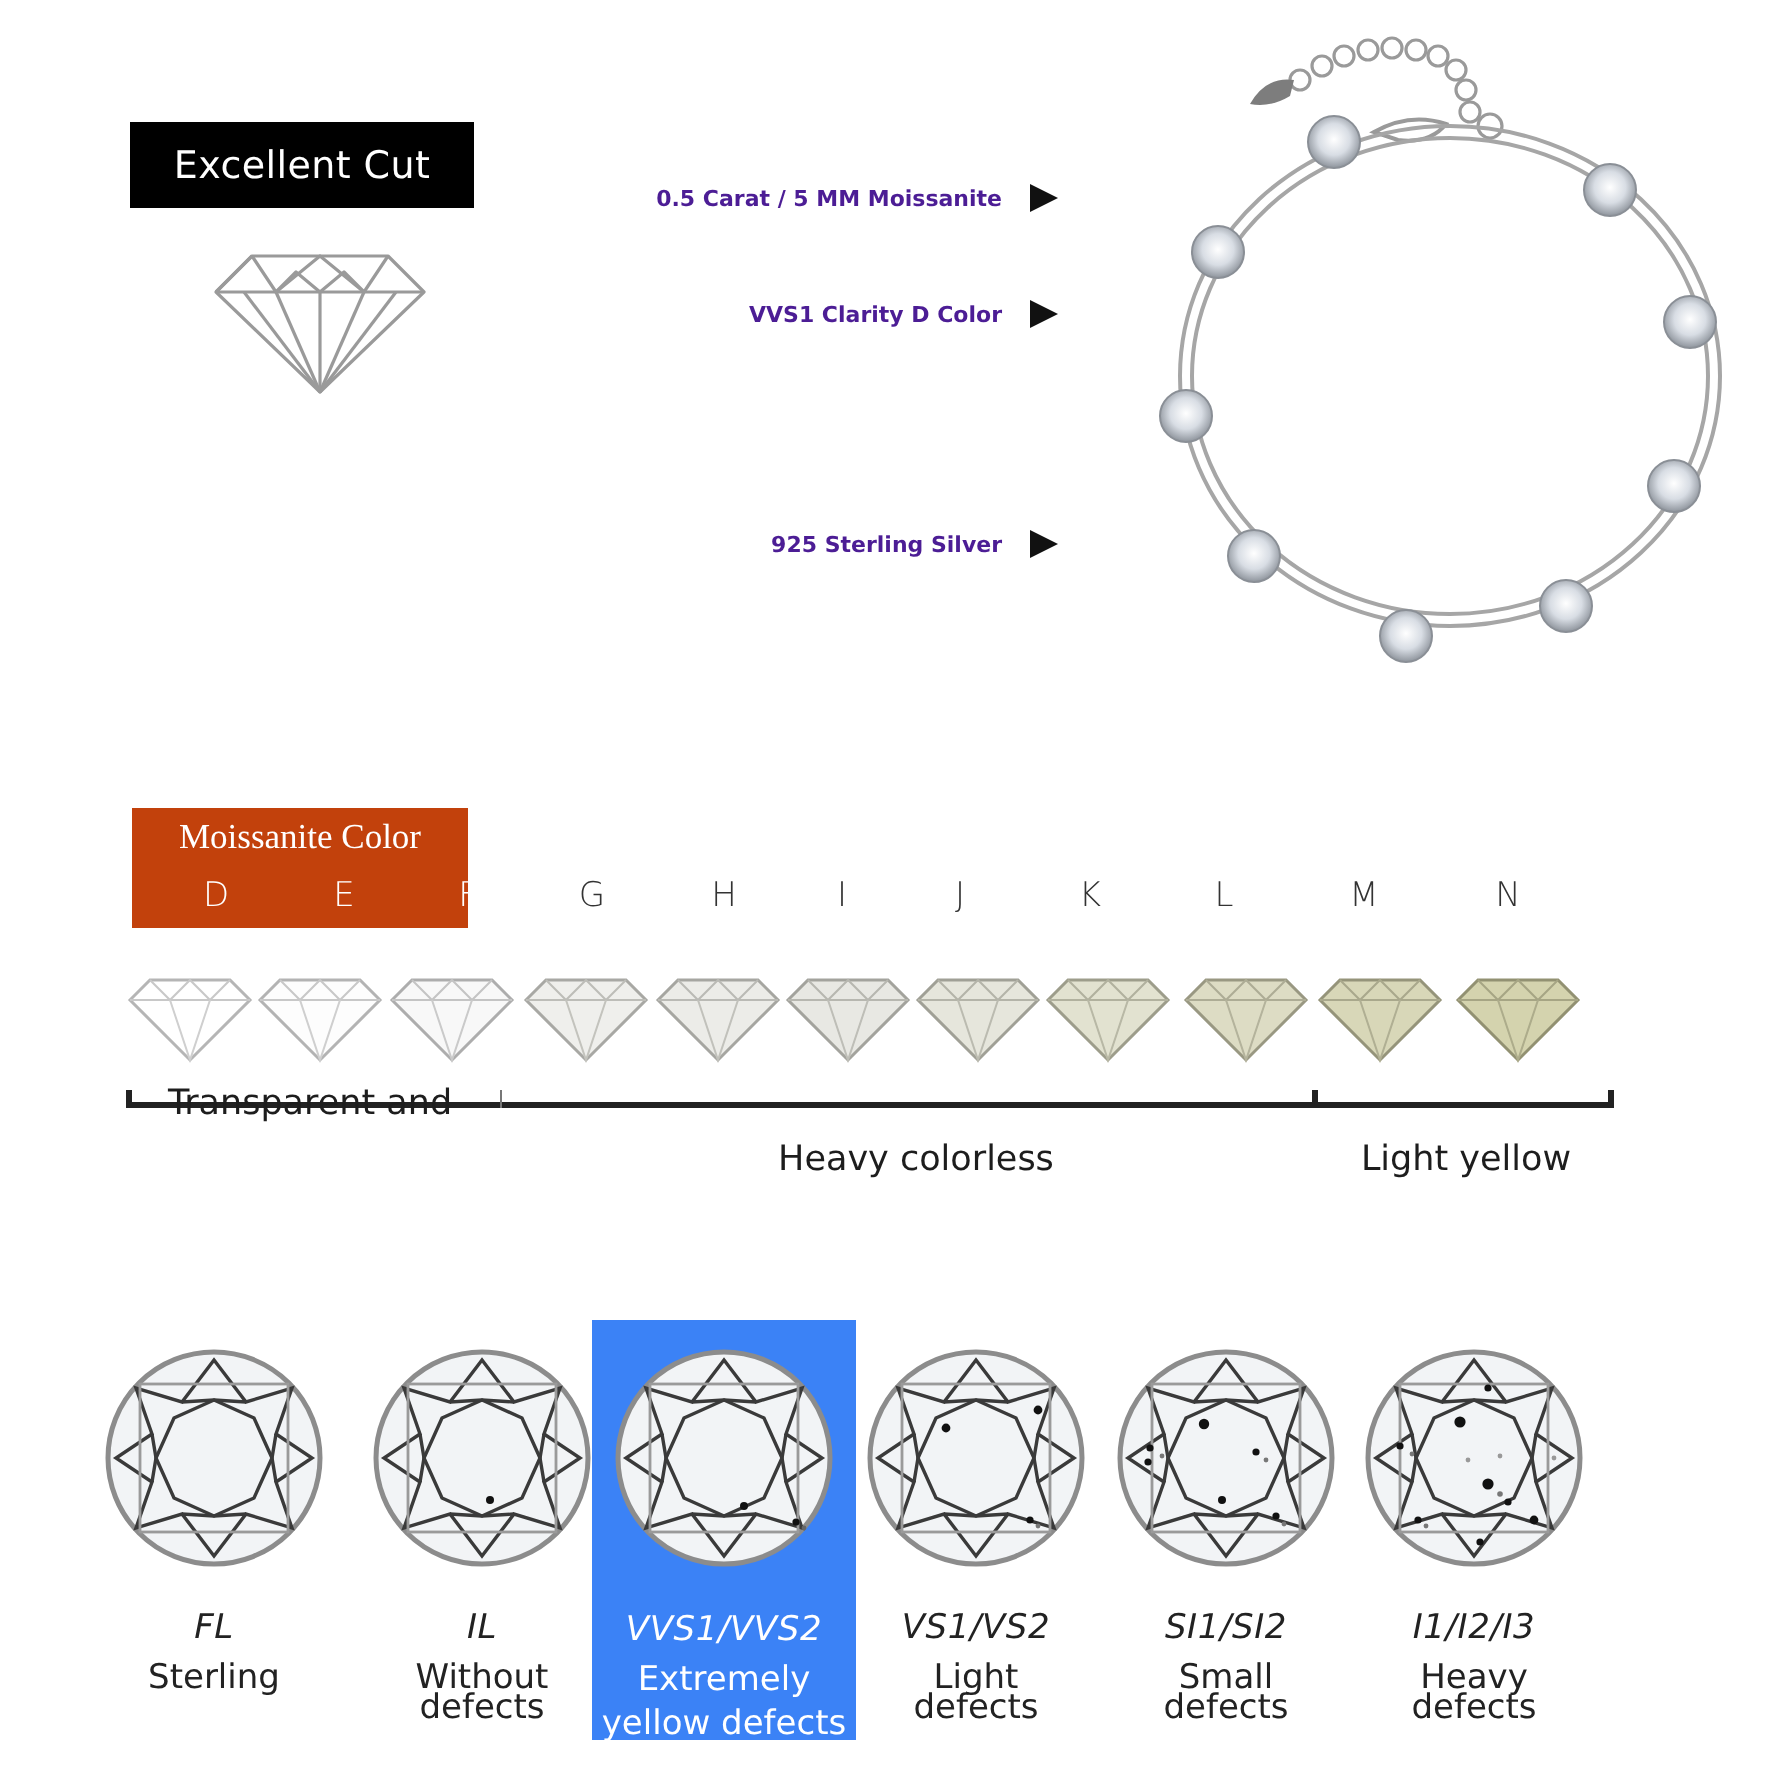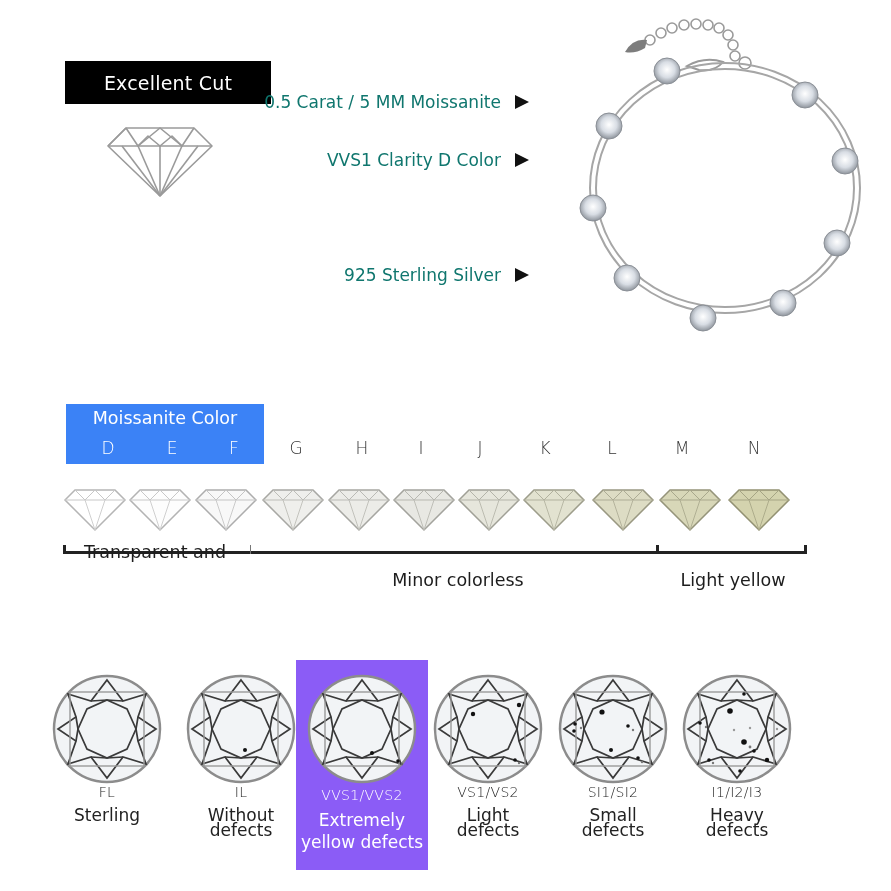--- a/index.html
+++ b/index.html
@@ -1,48 +1,48 @@
 <!DOCTYPE html>
 <html><head>
   <meta charset="utf-8">
   <style>
     html, body { margin: 0; padding: 0; background: #ffffff; }
     body { width: 891px; height: 891px; position: relative; overflow: hidden;
            font-family: "DejaVu Sans", sans-serif; color: #1a1a1a; }
     .abs { position: absolute; }
 
     
-    .cut-badge { left: 65px; top: 61px; width: 206px; height: 43px; background: #000;
+    .cut-badge { left: 65px; top: 61px; width: 172px; height: 43px; background: #000;
                  color: #fff; font-size: 19px; display: flex; align-items: center; justify-content: center; letter-spacing: 0.2px; }
     .cut-gem { left: 104px; top: 118px; width: 112px; height: 82px; }
-    .spec { right: 362px; font-size: 17px; color: #0f766e; white-space: nowrap; display: flex; align-items: center; }
+    .spec { right: 362px; font-size: 11px; color: #4c1d95; white-space: nowrap; display: flex; align-items: center; font-weight: bold; }
     .spec .txt { margin-right: 14px; }
     .spec .arrow { width: 0; height: 0; border-top: 7px solid transparent; border-bottom: 7px solid transparent;
                    border-left: 14px solid #111; }
     .spec-1 { top: 92px; }
     .spec-2 { top: 150px; }
     .spec-3 { top: 265px; }
     .bracelet { left: 575px; top: 8px; width: 300px; height: 330px; }
 
     
-    .color-badge { left: 66px; top: 404px; width: 198px; height: 60px; background: #3b82f6; color: #fff; }
+    .color-badge { left: 66px; top: 404px; width: 168px; height: 60px; background: #c2410c; color: #fff; font-family: Liberation Serif, serif; }
     .color-badge .title { position: absolute; left: 0; right: 0; top: 4px; text-align: center; font-size: 17.5px; }
     .grade-letter { top: 438px; font-size: 17px; width: 30px; text-align: center; color: #333; font-weight: 300; }
     .grade-letter.on-dark { color: #fff; }
     .gem-small { top: 486px; width: 64px; height: 46px; }
     .scale-line { left: 63px; top: 551px; width: 744px; height: 3px; background: #222; }
     .tick { width: 3px; height: 9px; background: #222; top: 545px; }
     .tick.thin { width: 1px; background: #777; }
     .scale-label { font-size: 17.5px; color: #1d1d1d; text-align: center; line-height: 24px; }
 
     
     .clarity-card { top: 660px; width: 132px; height: 210px; text-align: center; }
-    .clarity-card.active { background: #8b5cf6; }
+    .clarity-card.active { background: #3b82f6; }
     .clarity-card svg { display: block; margin: 14px auto 0; }
-    .clarity-code { margin-top: 0; font-size: 14px; color: #222; font-weight: 300; letter-spacing: 0.3px; }
+    .clarity-code { margin-top: 20px; font-size: 17px; color: #222; font-weight: 300; letter-spacing: 0.3px; font-style: italic; }
     .clarity-desc { margin-top: 8px; font-size: 17px; color: #222; line-height: 15px; }
     .clarity-card.active .clarity-code,
     .clarity-card.active .clarity-desc { color: #fff; line-height: 22px; }
     .clarity-card.active .clarity-desc { margin-top: 3px; }
   </style>
 </head>
 <body>
 
 <div class="abs cut-badge">Excellent Cut</div>
 
@@ -204,21 +204,21 @@
 
 <div class="abs scale-line"></div>
 <div class="abs tick" style="left:63px"></div>
 <div class="abs tick thin" style="left:250px"></div>
 <div class="abs tick" style="left:656px"></div>
 <div class="abs tick" style="left:804px"></div>
 
 <div class="abs scale-label" style="left:60px; top:540px; width:190px;">
   <div>Transparent and</div>
 </div>
-<div class="abs scale-label" style="left:330px; top:568px; width:256px;">Minor colorless</div>
+<div class="abs scale-label" style="left:330px; top:568px; width:256px;">Heavy colorless</div>
 <div class="abs scale-label" style="left:660px; top:568px; width:146px;">Light yellow</div>
 
 <svg width="0" height="0" style="position:absolute">
   <defs>
     <g id="facets">
       <circle cx="55" cy="55" r="53" fill="#f2f4f6" stroke="#8c8c8c" stroke-width="2.5"></circle>
       <g fill="none" stroke="#3a3a3a" stroke-width="1.7">
         <polygon points="55,6 71,27 94,20 86,43 104,55 86,67 94,90 71,83 55,104 39,83 16,90 24,67 6,55 24,43 16,20 39,27"></polygon>
         <polygon points="55,26 75,35 84,55 75,75 55,84 35,75 26,55 35,35"></polygon>
         <polyline points="39,27 55,26 71,27"></polyline>

